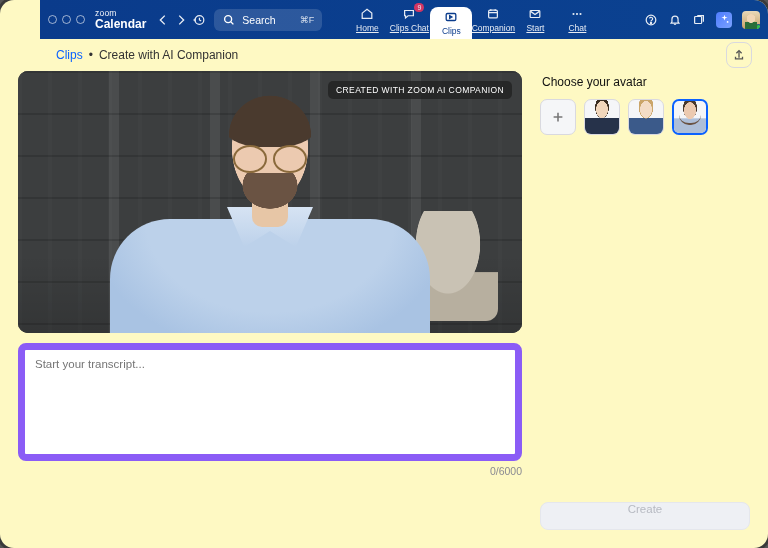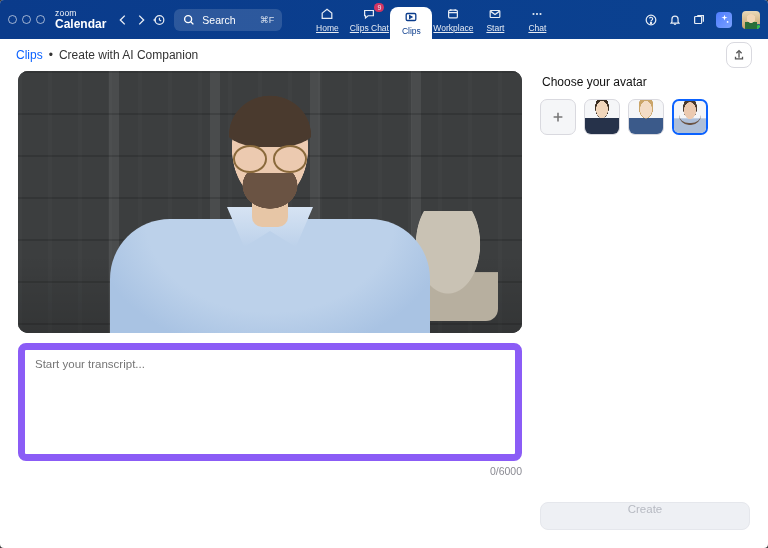--- a/index.html
+++ b/index.html
@@ -1,17 +1,17 @@
 <!DOCTYPE html>
 <html><head>
 <meta charset="utf-8">
 <style>
   * { box-sizing: border-box; margin: 0; padding: 0; }
   html, body { width: 768px; height: 548px; font-family: -apple-system, "Segoe UI", Helvetica, Arial, sans-serif; background: #555; }
-  .frame { position: absolute; inset: 0; border-radius: 4px; overflow: hidden; background: #ffffff; box-shadow: 0 0 0 3px #3a3a3a; }
+  .frame { position: absolute; inset: 0; border-radius: 14px; overflow: hidden; background: #fef9c3; box-shadow: 0 0 0 3px #3a3a3a; padding-left: 40px; }
 
   
   .titlebar { height: 39px; background: #0b3c8c; background: linear-gradient(90deg,#0a3b8b,#0b4291); display:flex; align-items:center; color:#fff; font-size:10.5px; padding:0 8px; gap:8px; }
   .traffic { display:flex; gap:5px; margin-right:2px; }
   .dot { width:9px; height:9px; border-radius:50%; border:1px solid rgba(255,255,255,.6); }
   .brand { line-height:1.05; }
   .brand .z { font-size:8.5px; letter-spacing:.2px; opacity:.95; }
   .brand .w { font-size:12px; font-weight:600; }
   .navarrows { display:flex; gap:4px; align-items:center; opacity:.9; margin-left:2px;}
   .ic { width:14px; height:14px; display:inline-block; }
@@ -159,21 +159,21 @@
           </span>
         <span class="lbl">Clips</span>
       </div>
       <div class="tab">
         <span class="ic">
             <svg viewBox="0 0 16 16" fill="none" stroke="currentColor" stroke-width="1.4">
               <rect x="3" y="3.5" width="10" height="9" rx="1.5"></rect>
               <path d="M3 6.5h10M5.5 2.5v2M10.5 2.5v2"></path>
             </svg>
           </span>
-        <span class="lbl">Workplace</span>
+        <span class="lbl">Companion</span>
       </div>
       <div class="tab">
         <span class="ic">
             <svg viewBox="0 0 16 16" fill="none" stroke="currentColor" stroke-width="1.4">
               <rect x="2.5" y="4" width="11" height="8" rx="1"></rect>
               <path d="M3 5l5 3.5L13 5"></path>
             </svg>
           </span>
         <span class="lbl">Start</span>
       </div>
@@ -246,20 +246,21 @@
         </div>
         <div class="person">
           <div class="shirt"></div>
             <div class="collar"></div>
             <div class="neck"></div>
           <div class="head"></div>
             <div class="beard"></div>
             <div class="hair"></div>
             <div class="glasses"></div>
         </div>
+        <div class="badge-ai">CREATED WITH ZOOM AI COMPANION</div>
       </div>
       <textarea class="transcript" placeholder="Start your transcript..." style=""></textarea>
       <div class="counter">0/6000</div>
     </div>
 
     <div class="col-right">
       <div class="panel-title">Choose your avatar</div>
       <div class="avatars">
         <div class="avslot add">
           <svg viewBox="0 0 16 16" width="14" height="14" stroke="currentColor" stroke-width="1.8">

